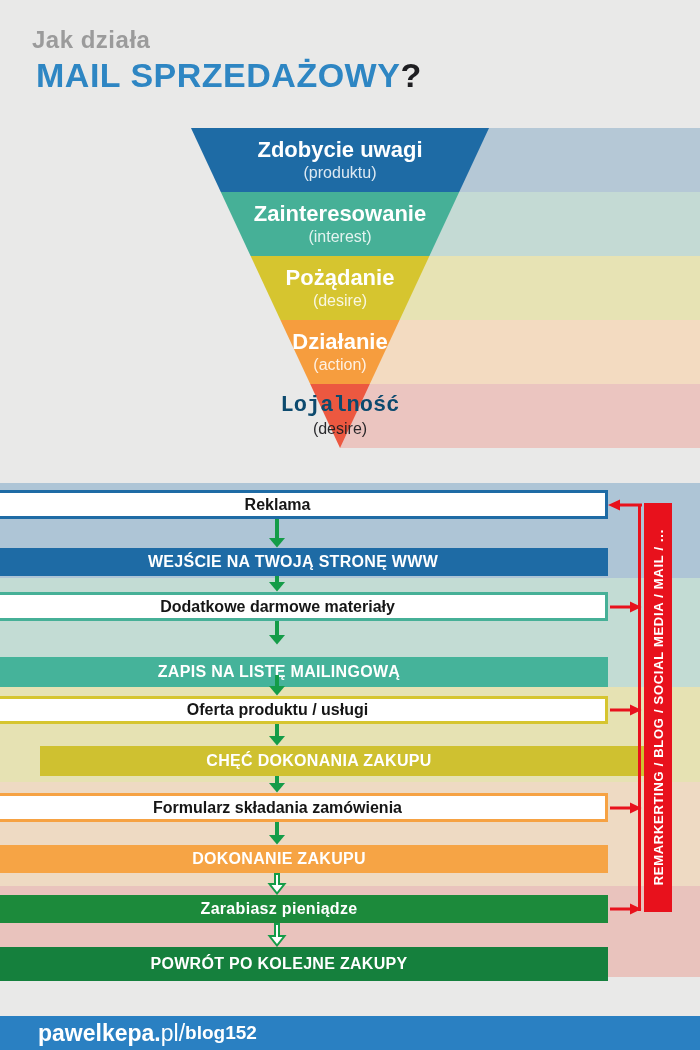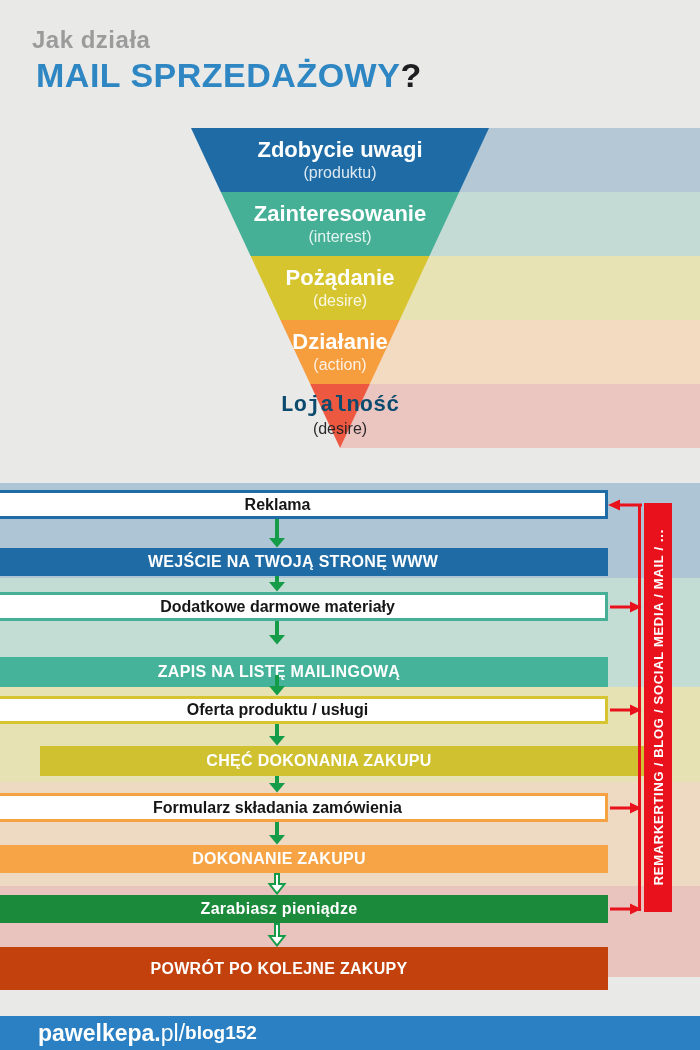--- a/index.html
+++ b/index.html
@@ -95,21 +95,21 @@
 
   <div class="bar outline" style="top: 490px; height: 29px; border-color: rgb(30, 107, 165);">Reklama</div>
   <div class="bar solid" style="top: 548px; height: 28px; background-color: rgb(30, 107, 165); padding-left: 28px;">WEJŚCIE NA TWOJĄ STRONĘ WWW</div>
   <div class="bar outline" style="top: 592px; height: 29px; border-color: rgb(70, 176, 151);">Dodatkowe darmowe materiały</div>
   <div class="bar solid" style="top: 645px; height: 30px; background-color: rgb(69, 179, 154); margin-top: 12px;">ZAPIS NA LISTĘ MAILINGOWĄ</div>
   <div class="bar outline" style="top: 696px; height: 28px; border-color: rgb(214, 197, 47);">Oferta produktu / usługi</div>
   <div class="bar solid" style="top: 746px; height: 30px; background-color: rgb(207, 193, 48); margin-left: 40px;">CHĘĆ DOKONANIA ZAKUPU</div>
   <div class="bar outline" style="top: 793px; height: 29px; border-color: rgb(246, 162, 67);">Formularz składania zamówienia</div>
   <div class="bar solid" style="top: 845px; height: 28px; background-color: rgb(246, 164, 69);">DOKONANIE ZAKUPU</div>
   <div class="bar solid" style="top: 895px; height: 28px; background-color: rgb(28, 138, 59);">Zarabiasz pieniądze</div>
-  <div class="bar solid" style="top: 947px; height: 43px; background-color: #c2410c;">POWRÓT PO KOLEJNE ZAKUPY</div>
+  <div class="bar solid" style="top: 947px; height: 34px; background-color: #15803d;">POWRÓT PO KOLEJNE ZAKUPY</div>
 
   <svg class="garrow" style="top:519px" width="20" height="29">
     <g fill="#149c48">
         <rect x="8" y="0" width="4" height="19"></rect>
         <polygon points="2,19 18,19 10,28.5"></polygon>
       </g>
     </svg>
   <svg class="garrow" style="top:576px" width="20" height="16">
     <g fill="#149c48">
         <rect x="8" y="0" width="4" height="6"></rect>

